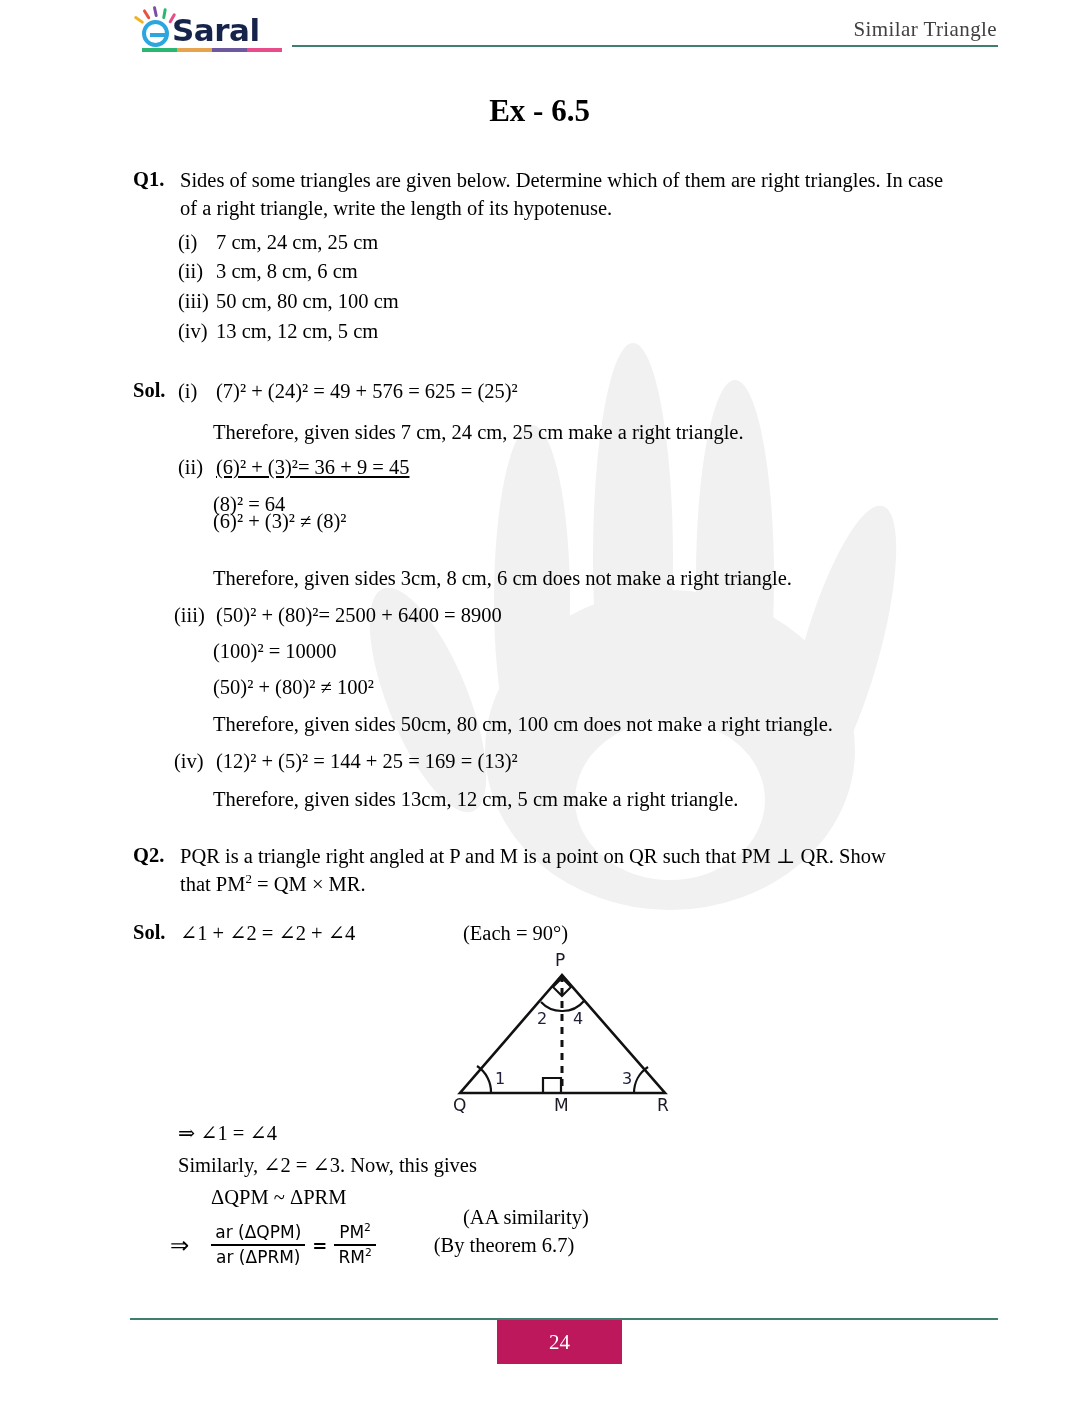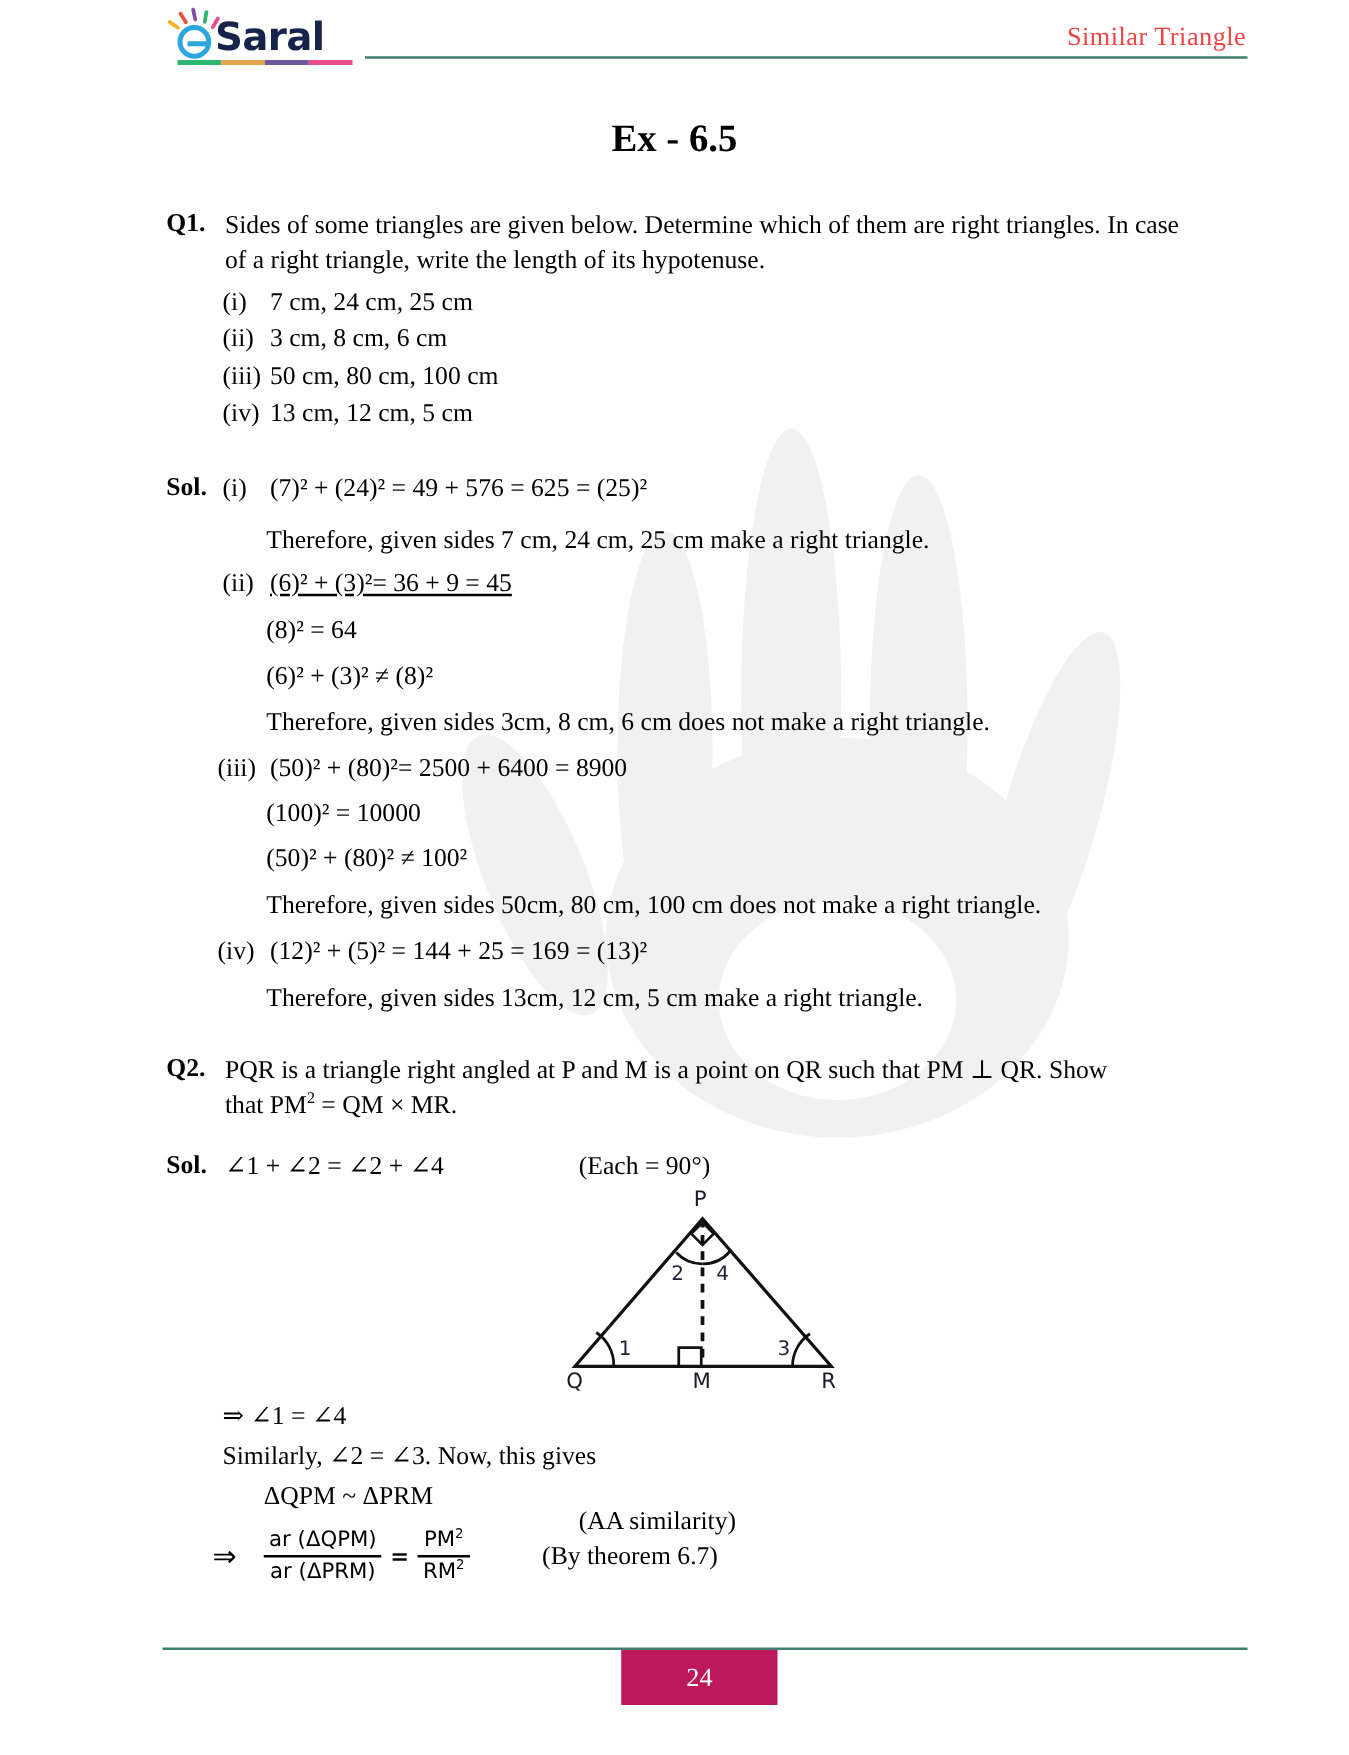--- a/index.html
+++ b/index.html
@@ -96,21 +96,21 @@
     width: 706px;
     height: 2px;
     background: #3f7f6f;
   }
   #header-title {
     position: absolute;
     right: 82px;
     top: 17px;
     font-size: 21px;
     letter-spacing: 0.4px;
-    color: #ef4444;
+    color: #404040;
   }
 
   
   #page-title {
     position: absolute;
     left: 0;
     top: 93px;
     width: 1079px;
     text-align: center;
     font-size: 31px;
@@ -310,21 +310,21 @@
 
   <div class="qbody" style="left:178px; top:377px;">
     <span class="rom">(i)</span><span>(7)² + (24)² = 49 + 576 = 625 = (25)²</span>
   </div>
   <div class="qbody" style="left:213px; top:418px;">Therefore, given sides 7 cm, 24 cm, 25 cm make a right triangle.</div>
 
   <div class="qbody" style="left:178px; top:453px;text-decoration:underline;">
     <span class="rom">(ii)</span><span>(6)² + (3)²= 36 + 9 = 45</span>
   </div>
   <div class="qbody" style="left:213px; top:490px;">(8)² = 64</div>
-  <div class="qbody" style="left:213px; top:527px;">(6)² + (3)² ≠ (8)²</div>
+  <div class="qbody" style="left:213px; top:507px;">(6)² + (3)² ≠ (8)²</div>
   <div class="qbody" style="left:213px; top:564px;">Therefore, given sides 3cm, 8 cm, 6 cm does not make a right triangle.</div>
 
   <div class="qbody" style="left:174px; top:601px;">
     <span class="rom2">(iii)</span><span>(50)² + (80)²= 2500 + 6400 = 8900</span>
   </div>
   <div class="qbody" style="left:213px; top:637px;">(100)² = 10000</div>
   <div class="qbody" style="left:213px; top:673px;">(50)² + (80)² ≠ 100²</div>
   <div class="qbody" style="left:213px; top:710px;">Therefore, given sides 50cm, 80 cm, 100 cm does not make a right triangle.</div>
 
   <div class="qbody" style="left:174px; top:747px;">

